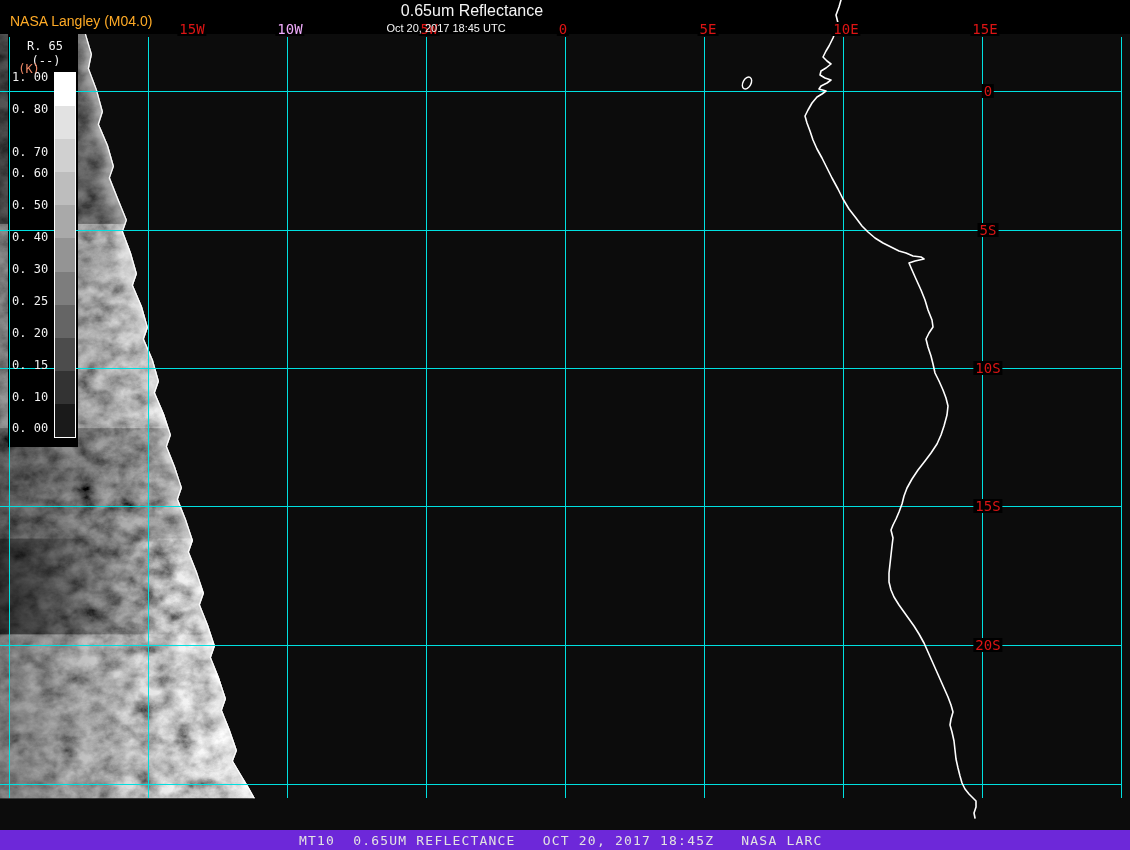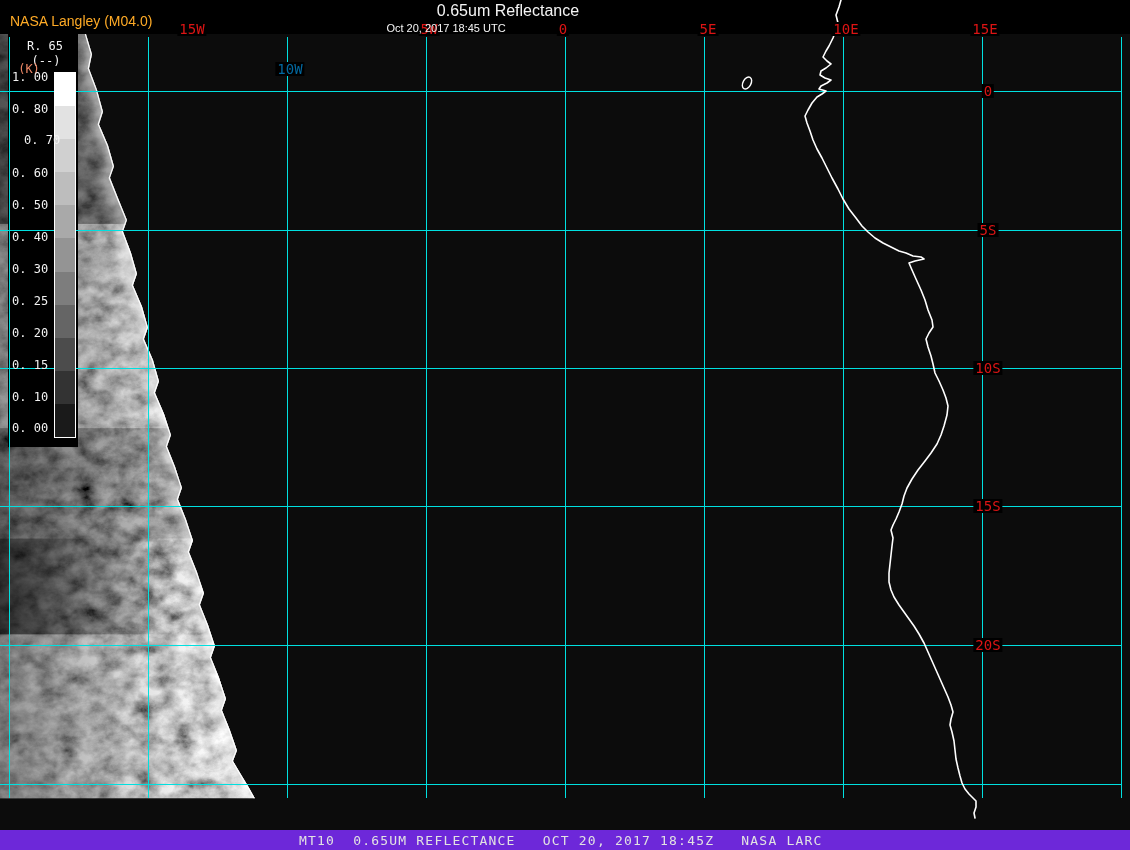--- a/index.html
+++ b/index.html
@@ -121,53 +121,53 @@
       <div class="cb-block" style="background: rgb(148, 148, 148);"></div>
       <div class="cb-block" style="background: rgb(125, 125, 125);"></div>
       <div class="cb-block" style="background: rgb(101, 101, 101);"></div>
       <div class="cb-block" style="background: rgb(76, 76, 76);"></div>
       <div class="cb-block" style="background: rgb(51, 51, 51);"></div>
       <div class="cb-block" style="background: rgb(26, 26, 26);"></div>
     </div>
   <div class="abs" id="cb-ticks" style="left:0;top:0;width:80px;height:450px;">
       <div class="abs cb-tick" style="top: 77px;">1. 00</div>
       <div class="abs cb-tick" style="top: 108.95px;">0. 80</div>
-      <div class="abs cb-tick" style="top: 140px; margin-left: 12px;">0. 70</div>
+      <div class="abs cb-tick" style="top: 152px;">0. 70</div>
       <div class="abs cb-tick" style="top: 172.85px;">0. 60</div>
       <div class="abs cb-tick" style="top: 204.8px;">0. 50</div>
       <div class="abs cb-tick" style="top: 236.75px;">0. 40</div>
       <div class="abs cb-tick" style="top: 268.7px;">0. 30</div>
       <div class="abs cb-tick" style="top: 300.65px;">0. 25</div>
       <div class="abs cb-tick" style="top: 332.6px;">0. 20</div>
       <div class="abs cb-tick" style="top: 364.55px;">0. 15</div>
       <div class="abs cb-tick" style="top: 396.5px;">0. 10</div>
       <div class="abs cb-tick" style="top: 428.45px;">0. 00</div>
     </div>
 
   <svg class="abs" style="left:0;top:0;" width="1130" height="850" viewBox="0 0 1130 850">
     <path id="coast-path" d="M841,0 L839,7 836,15 838,23 836,30 833,38 829,46 826,51 823,57 827,61 831,64 826,68 821,71 820,75 825,78 831,80 827,83 821,86 819,89 826,91 822,94 817,97 812,103 808,110 805,116 807,123 810,131 813,140 817,149 822,158 827,168 832,178 838,189 843,199 849,209 856,218 862,226 868,232 875,238 883,243 891,247 899,251 906,253 913,256 921,257 924,259 915,261 909,263 912,270 916,279 921,290 925,300 928,310 932,320 933,327 929,333 926,339 928,347 931,356 933,364 935,373 939,381 943,390 946,398 948,406 947,415 944,426 941,435 937,444 931,453 925,461 918,470 912,479 907,488 904,496 902,504 899,512 896,519 893,525 891,530 893,538 892,546 891,555 890,564 889,573 889,582 891,590 894,597 899,605 904,612 909,619 914,626 919,634 924,643 928,652 932,661 936,670 940,679 944,688 948,697 951,705 953,712 951,719 950,725 952,732 954,741 955,750 956,759 958,768 960,776 962,783 965,789 969,794 973,798 976,801 976,807 974,813 975,818" fill="none" stroke="#ffffff" stroke-width="1.6" stroke-linejoin="round" stroke-linecap="round"></path>
     <ellipse cx="747" cy="83" rx="4" ry="6.5" transform="rotate(28 747 83)" fill="none" stroke="#ffffff" stroke-width="1.4"></ellipse>
   </svg>
 
   <div class="abs" id="geo-labels" style="left:0;top:0;width:1130px;height:850px;">
       <div class="abs geo-label lon-label" style="left: 151px; top: 22px; color: rgb(221, 20, 20); margin-left: 41px;">15W</div>
-      <div class="abs geo-label lon-label" style="left: 290px; top: 22px; color: #0369a1; margin-top: 40px;">10W</div>
+      <div class="abs geo-label lon-label" style="left: 290px; top: 22px; color: #f0abfc;">10W</div>
       <div class="abs geo-label lon-label" style="left: 429px; top: 22px; color: rgb(221, 20, 20);">5W</div>
       <div class="abs geo-label lon-label" style="left: 563px; top: 22px; color: rgb(221, 20, 20);">0</div>
       <div class="abs geo-label lon-label" style="left: 708px; top: 22px; color: rgb(221, 20, 20);">5E</div>
       <div class="abs geo-label lon-label" style="left: 846px; top: 22px; color: rgb(221, 20, 20);">10E</div>
       <div class="abs geo-label lon-label" style="left: 985px; top: 22px; color: rgb(221, 20, 20); text-align: right;">15E</div>
       <div class="abs geo-label lat-label" style="left: 988px; top: 91px; color: rgb(221, 20, 20);">0</div>
       <div class="abs geo-label lat-label" style="left: 988px; top: 229.5px; color: rgb(221, 20, 20);">5S</div>
       <div class="abs geo-label lat-label" style="left: 988px; top: 368px; color: rgb(221, 20, 20);">10S</div>
       <div class="abs geo-label lat-label" style="left: 988px; top: 506px; color: rgb(221, 20, 20);">15S</div>
       <div class="abs geo-label lat-label" style="left: 988px; top: 645px; color: rgb(221, 20, 20);">20S</div>
     </div>
 
   <div class="abs src-label" id="src-label" style="color: rgb(255, 171, 38);">NASA Langley (M04.0)</div>
-  <div class="abs main-title" style="left:472px;margin-left:36px;">0.65um Reflectance</div>
+  <div class="abs main-title" style="left:472px;">0.65um Reflectance</div>
   <div class="abs sub-title" style="left:446px;">Oct 20, 2017 18:45 UTC</div>
 
   <div class="abs footer-bar">
     <div class="caption">MT10  0.65UM REFLECTANCE   OCT 20, 2017 18:45Z   NASA LARC</div>
   </div>
 
 </div>
 
 </body></html>

